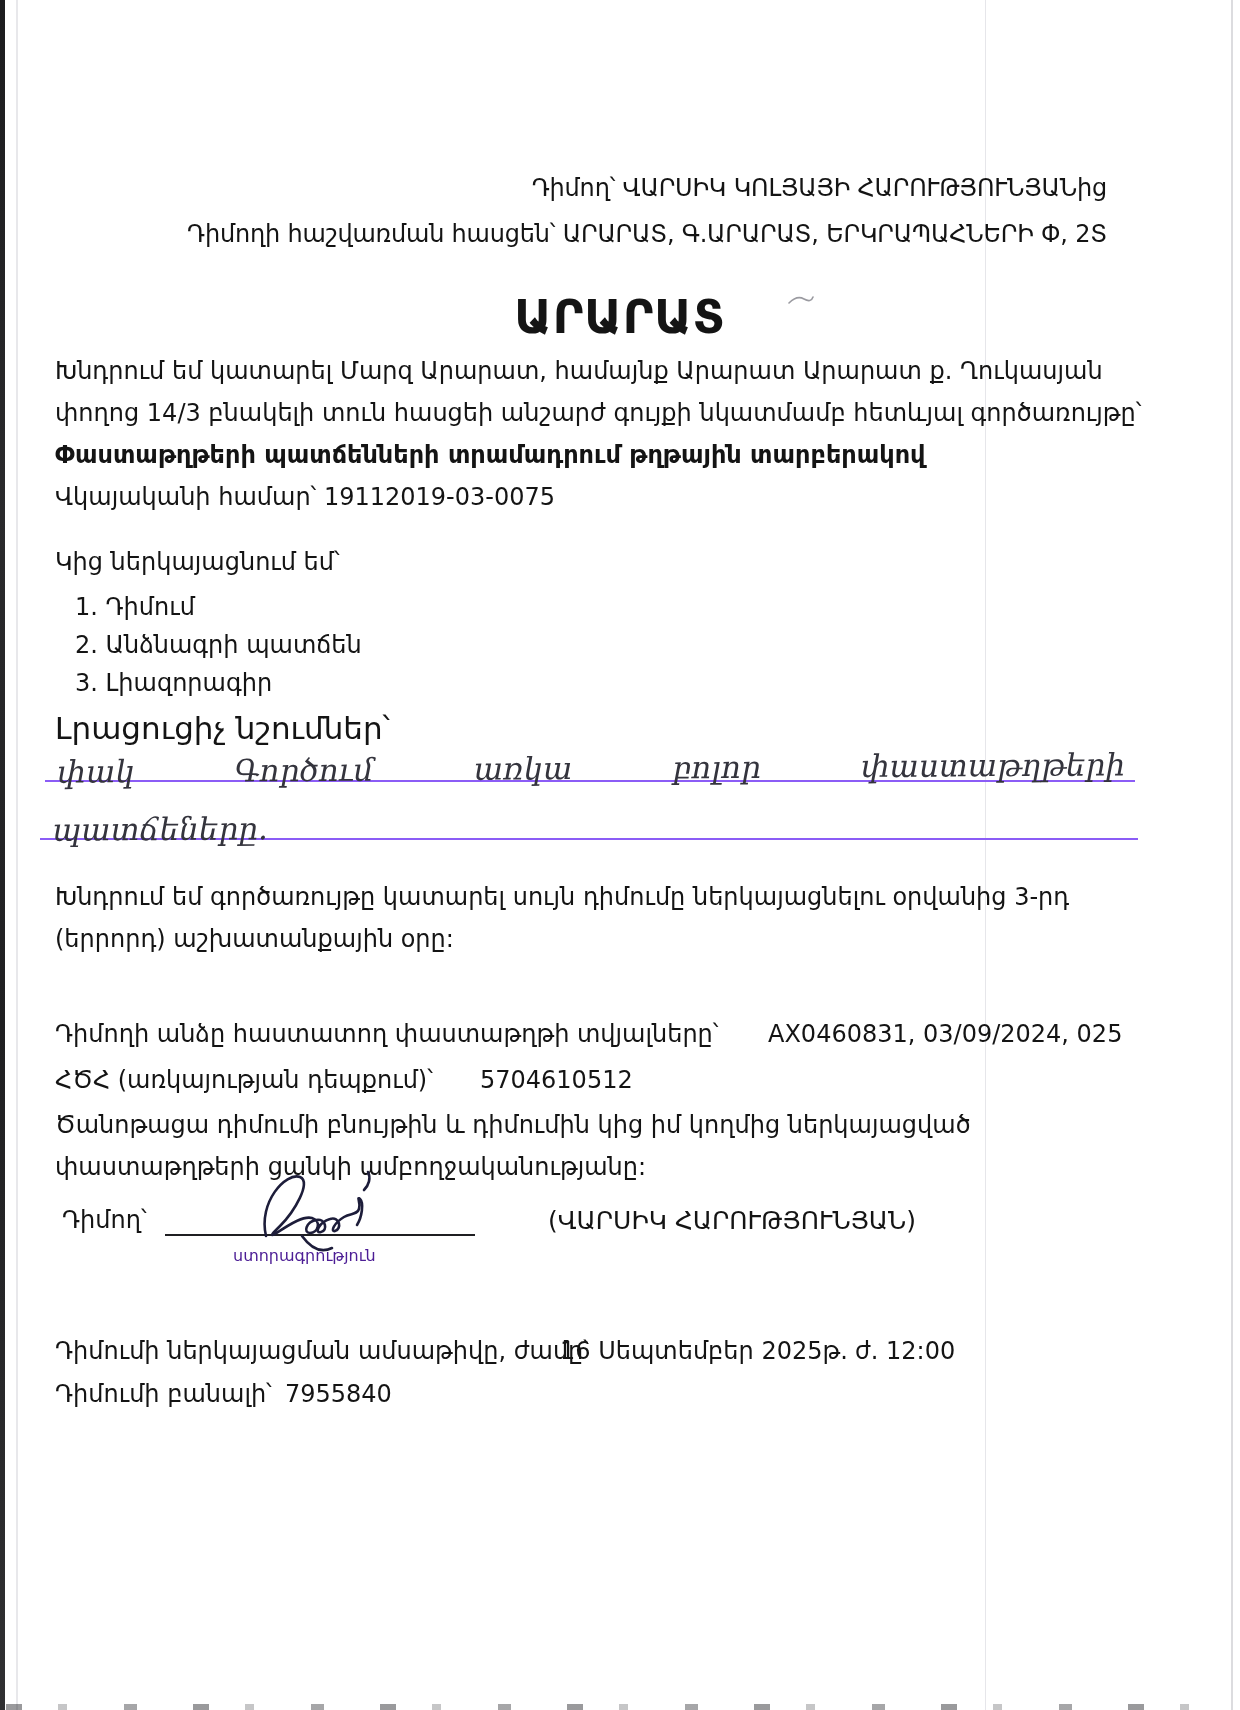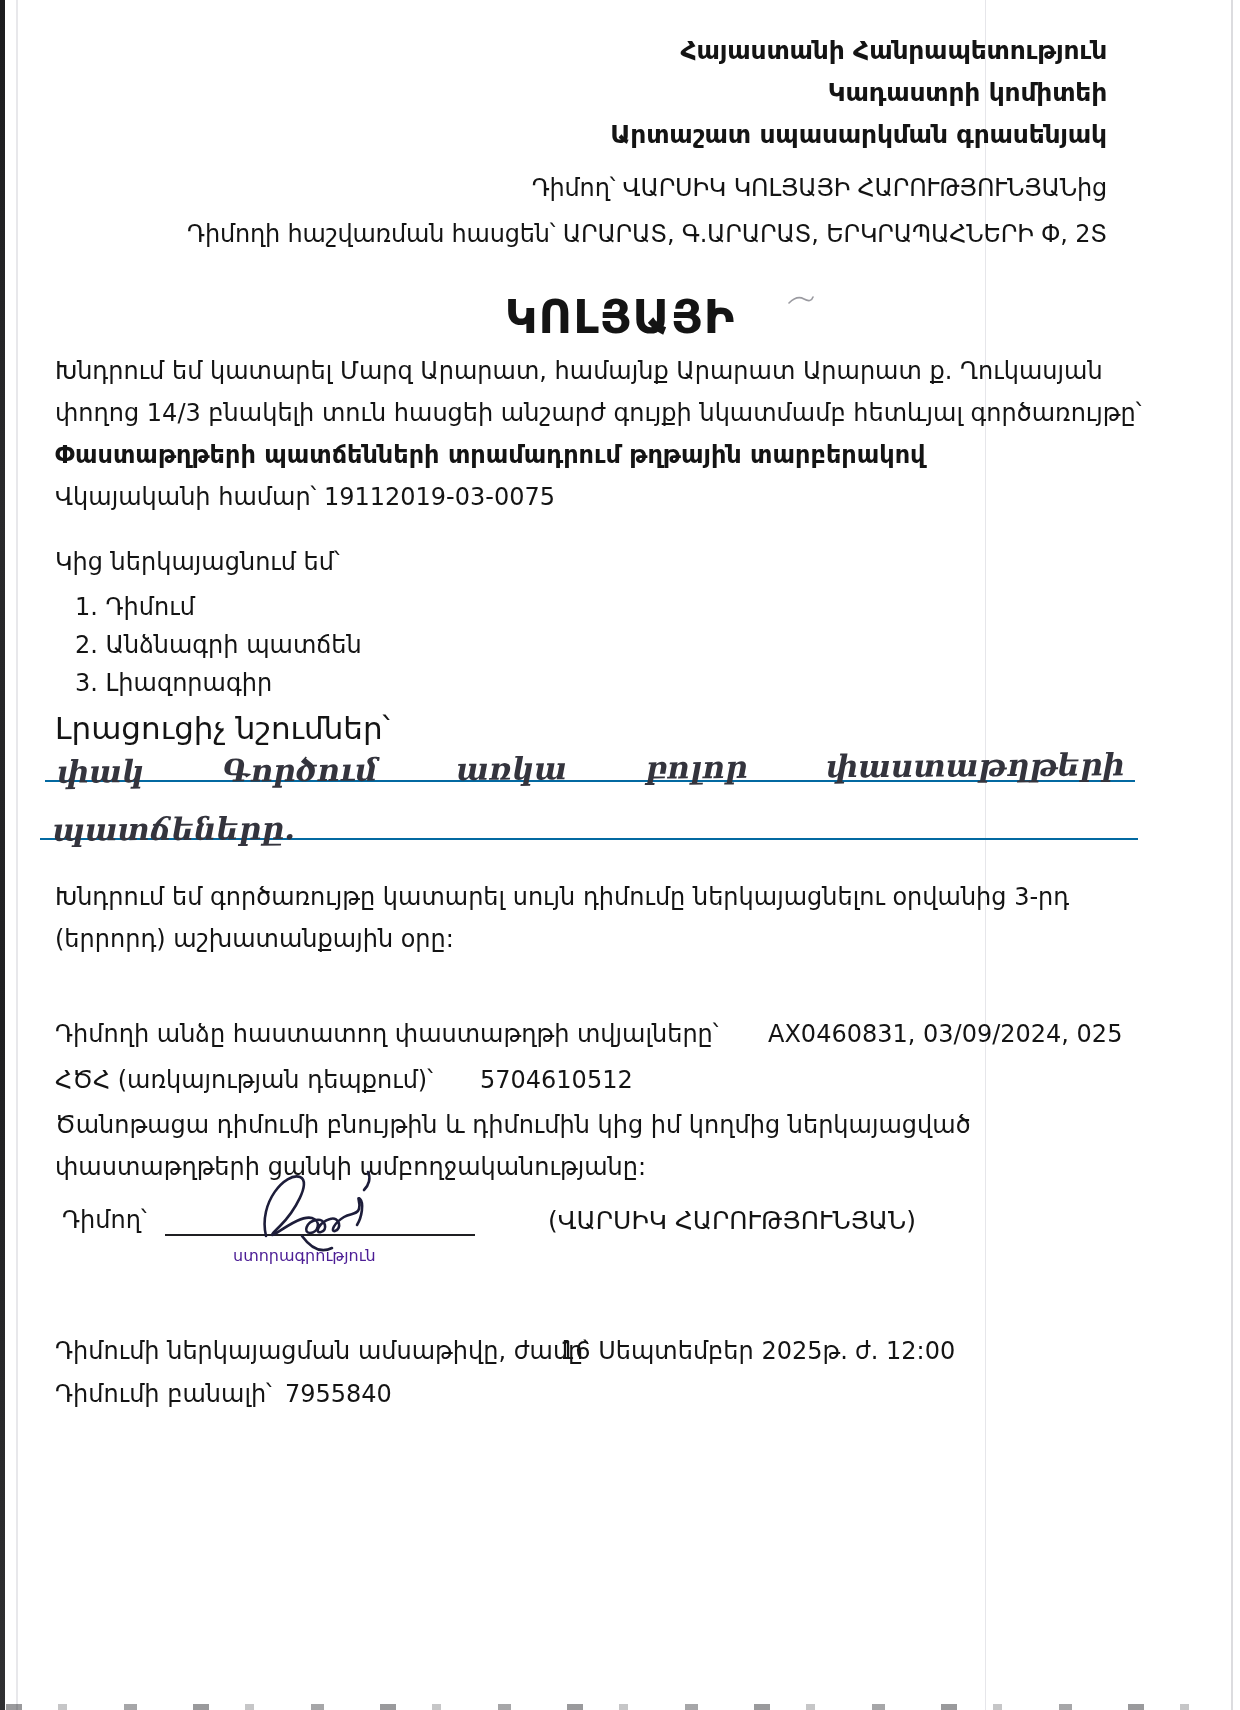--- a/index.html
+++ b/index.html
@@ -31,21 +31,21 @@
     font-size:24px;line-height:46px;letter-spacing:-0.2px;}
   .doc-title{position:absolute;top:290px;left:0;width:1240px;text-align:center;
     font-weight:bold;font-size:46px;letter-spacing:1px;}
   .request{position:absolute;top:350px;left:55px;width:1100px;
     font-size:24px;line-height:42px;}
   .request p{margin:0;}
   .request .svc{font-weight:bold;}
   .attach-label{position:absolute;top:548px;left:55px;font-size:24px;}
   .attach-items{position:absolute;top:588px;left:75px;font-size:24px;line-height:38px;}
   .notes-label{position:absolute;top:710px;left:55px;font-size:31px;}
-  .hw-line{position:absolute;border-bottom:2px solid #0369a1;font-weight:bold;}
+  .hw-line{position:absolute;border-bottom:2px solid #8b5cf6;}
   .hw-line.l1{left:45px;top:728px;width:1090px;height:52px;}
   .hw-line.l2{left:40px;top:786px;width:1098px;height:52px;}
   .hw-text{position:absolute;bottom:-6px;left:12px;right:10px;
     font-family:"DejaVu Serif","Liberation Serif",serif;font-style:italic;
     font-size:31px;color:#34343d;white-space:nowrap;transform:rotate(-0.4deg);}
   .hw-text.spread{display:flex;justify-content:space-between;}
   .timing{position:absolute;top:876px;left:55px;width:1090px;font-size:24px;line-height:42px;}
   .idrow{position:absolute;left:55px;width:1120px;font-size:24px;}
   .idrow .val{position:absolute;top:0;}
   .id1{top:1020px;}
@@ -74,32 +74,27 @@
   <div class="edge-left-light"></div>
   <div class="vline-mid"></div>
   <div class="vline-right"></div>
   <div class="bottom-noise"></div>
   <div class="pen-mark">
     <svg width="26" height="14" viewBox="0 0 26 14">
       <path d="M1,10 Q9,2 16,6 T25,4" stroke="#9a9aa0" stroke-width="1.6" fill="none" stroke-linecap="round"></path>
     </svg>
   </div>
 
-  <div class="hdr">
-    <div>Հայաստանի Հանրապետություն</div>
-    <div>Կադաստրի կոմիտեի</div>
-    <div>Արտաշատ սպասարկման գրասենյակ</div>
-  </div>
 
   <div class="applicant">
     <div>Դիմող՝ ՎԱՐՍԻԿ ԿՈԼՅԱՅԻ ՀԱՐՈՒԹՅՈՒՆՅԱՆից</div>
     <div>Դիմողի հաշվառման հասցեն՝ ԱՐԱՐԱՏ, Գ.ԱՐԱՐԱՏ, ԵՐԿՐԱՊԱՀՆԵՐԻ Փ, 2Տ</div>
   </div>
 
-  <div class="doc-title">ԿՈԼՅԱՅԻ</div>
+  <div class="doc-title">ԱՐԱՐԱՏ</div>
 
   <div class="request">
     <p>Խնդրում եմ կատարել Մարզ Արարատ, համայնք Արարատ Արարատ ք. Ղուկասյան փողոց 14/3 բնակելի տուն հասցեի անշարժ գույքի նկատմամբ հետևյալ գործառույթը՝</p>
     <p class="svc">Փաստաթղթերի պատճենների տրամադրում թղթային տարբերակով</p>
     <p>Վկայականի համար՝ 19112019-03-0075</p>
   </div>
 
   <div class="attach-label">Կից ներկայացնում եմ՝</div>
   <div class="attach-items">
     <div>1. Դիմում</div>

